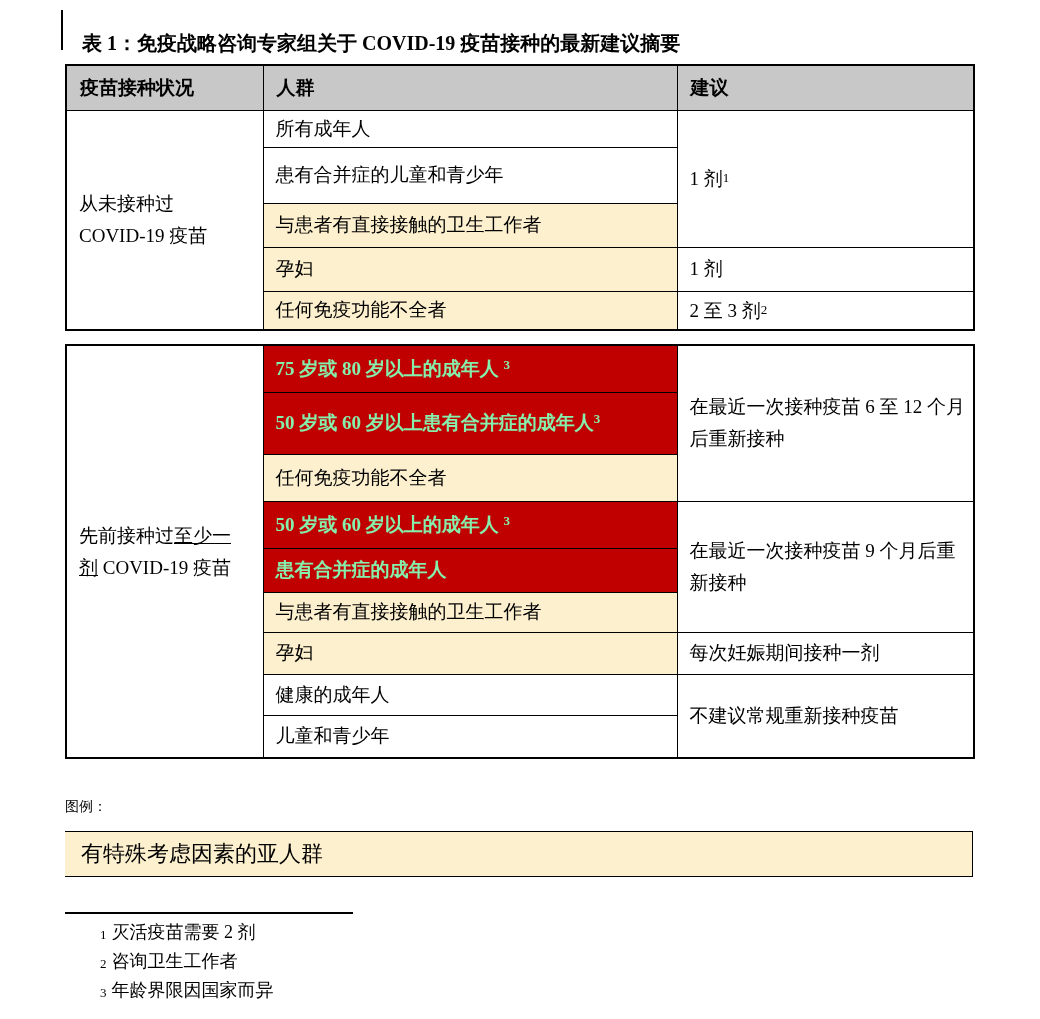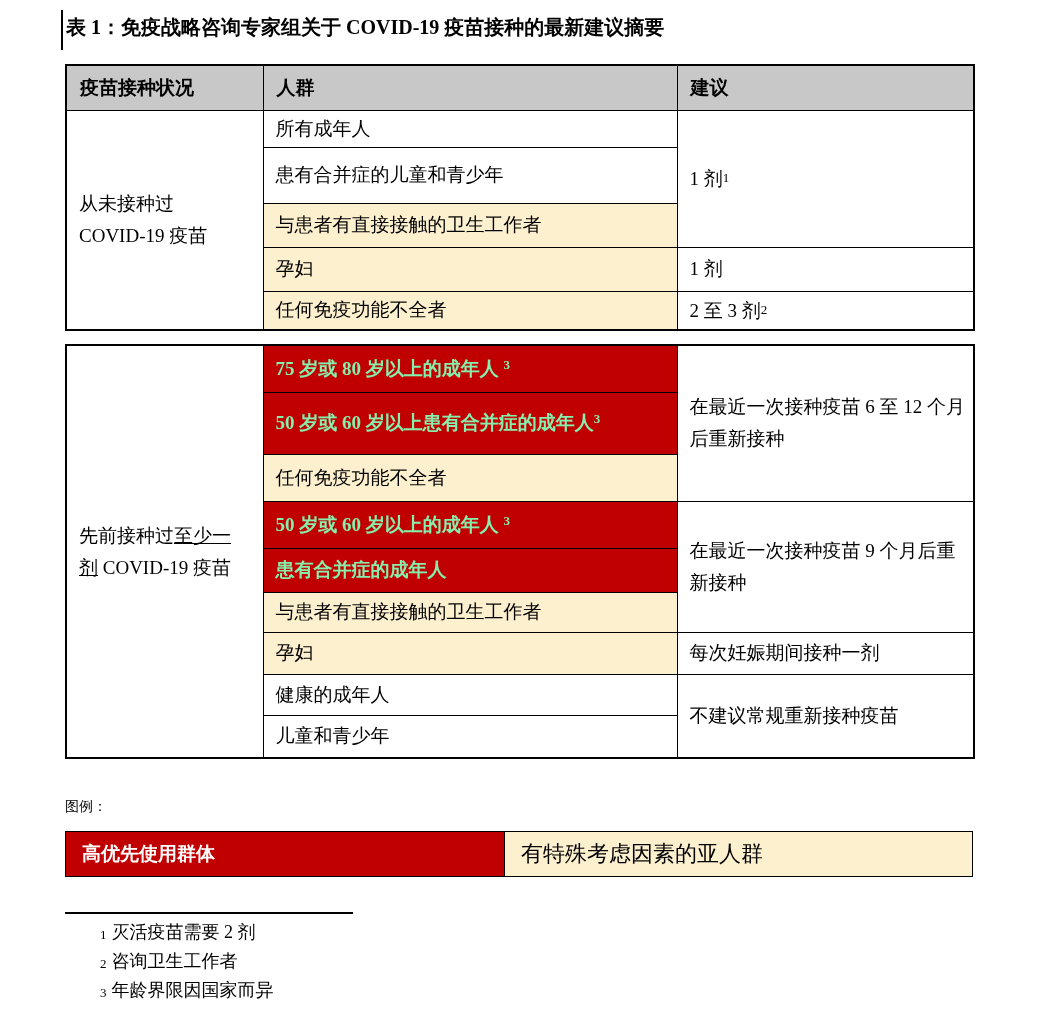--- a/index.html
+++ b/index.html
@@ -4,21 +4,21 @@
 <style>
   html,body { margin:0; padding:0; background:#ffffff; }
   body {
     width:1040px; height:1019px;
     font-family:"Liberation Serif","DejaVu Serif",serif;
     color:#000;
   }
   .page { position:relative; width:1040px; height:1019px; overflow:hidden; }
 
   .change-bar { position:absolute; left:61px; top:10px; width:2px; height:40px; background:#000; }
-  .doc-title { position:absolute; left:66px; top:14px; margin:0; font-size:20px; font-weight:bold; white-space:nowrap;text-align:center; }
+  .doc-title { position:absolute; left:66px; top:14px; margin:16px; font-size:20px; font-weight:bold; white-space:nowrap;text-align:center; }
 
   table.tbl { position:absolute; left:65px; border-collapse:collapse; table-layout:fixed; width:908px;
               border:2px solid var(--border,#000); }
   .tbl-a { top:64px;padding-left:20px; }
   .tbl-b { top:344px; }
   .tbl td, .tbl th { border:1px solid var(--border,#000); vertical-align:middle;
                      font-size:19px; padding:2px 8px 2px 12px; overflow:hidden; }
   .tbl th { background:var(--gray,#C8C8C8); text-align:left; font-weight:bold; padding-left:13px;
             font-family:"Liberation Sans","DejaVu Sans",sans-serif; }
   .status-cell { line-height:32px; padding-left:13px; }
@@ -145,21 +145,20 @@
       </td>
     </tr>
     <tr style="height:43px">
       <td>儿童和青少年</td>
     </tr>
   </tbody>
     </table>
 
   <div class="legend-label">图例：</div>
   <div class="legend-strip">
-    <div class="legend-red">高优先使用群体</div>
     <div class="legend-cream">有特殊考虑因素的亚人群</div>
   </div>
 
   <div class="fn-rule"></div>
   <div class="footnotes">
     <div class="fn">
       <span class="fn-marker">1</span><span>灭活疫苗需要 2 剂</span>
     </div>
     <div class="fn">
       <span class="fn-marker">2</span><span>咨询卫生工作者</span>

